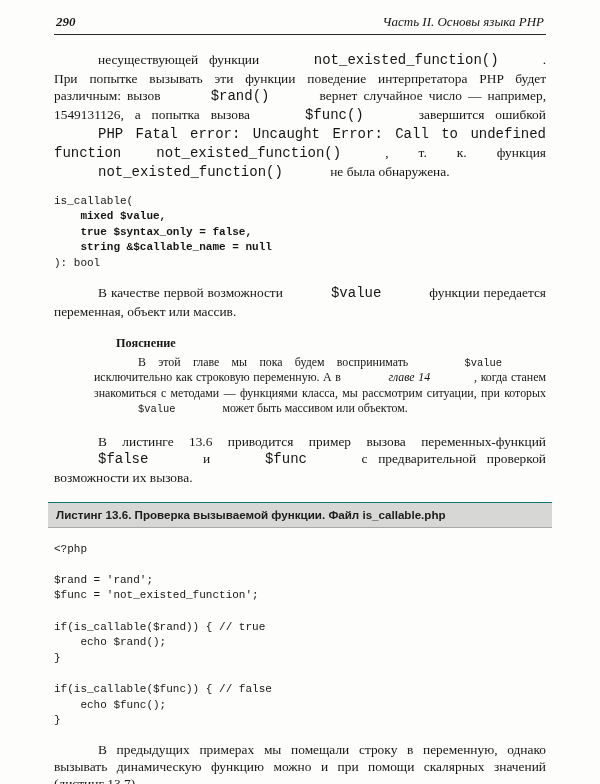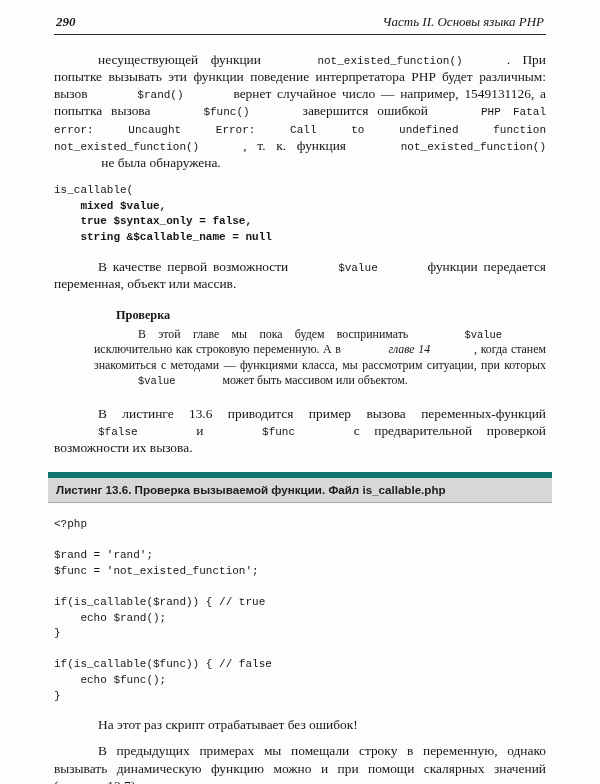--- a/index.html
+++ b/index.html
@@ -28,21 +28,21 @@
 
   .body-text {
     font-size: 13.4px;
     line-height: 1.28;
     text-align: justify;
     margin: 9px 0;
   }
   .seg { white-space: pre-wrap; margin-left: 44px; }
   .seg-code {
     font-family: "Liberation Mono", "DejaVu Sans Mono", monospace;
-    font-size: 11px;
+    font-size: 14px;
   }
   .seg-italic { font-style: italic; }
 
   .code-block {
     font-family: "Liberation Mono", "DejaVu Sans Mono", monospace;
     font-size: 11px;
     line-height: 1.42;
     margin: 12px 0 12px 0;
     white-space: pre;
   }
@@ -65,41 +65,40 @@
 
   .listing-header {
     margin: 16px -6px 14px -6px;
     padding: 4px 8px;
     font-family: "Liberation Sans", sans-serif;
     font-weight: bold;
     font-size: 11.6px;
     line-height: 1.35;
     color: #1c1c1c;
     border-bottom: 1px solid #a8a8a8;
-    border-top: 6px solid #0f766e;
+    border-top: 1px solid #0f766e;
   }
 </style>
 </head>
 <body>
 
 <div class="page">
   <div class="page-header">
     <span class="page-num">290</span>
     <span class="chapter">Часть II. Основы языка PHP</span>
   </div>
   <div class="header-rule"></div>
   <div class="page-content">
       <p class="body-text"><span class="seg seg-text">несуществующей функции </span><span class="seg seg-code">not_existed_function()</span><span class="seg seg-text">. При попытке вызывать эти функции поведение интерпретатора PHP будет различным: вызов </span><span class="seg seg-code">$rand()</span><span class="seg seg-text"> вернет случайное число — например, 1549131126, а попытка вызова </span><span class="seg seg-code">$func()</span><span class="seg seg-text"> завершится ошибкой </span><span class="seg seg-code">PHP Fatal error: Uncaught Error: Call to undefined function not_existed_function()</span><span class="seg seg-text">, т. к. функция </span><span class="seg seg-code">not_existed_function()</span><span class="seg seg-text"> не была обнаружена.</span></p>
-      <pre class="code-block"><div class="code-line">is_callable(</div><div class="code-line bold">    mixed $value,</div><div class="code-line bold">    true $syntax_only = false,</div><div class="code-line bold">    string &amp;$callable_name = null</div></pre>
+      <pre class="code-block"><div class="code-line">is_callable(</div><div class="code-line bold">    mixed $value,</div><div class="code-line bold">    true $syntax_only = false,</div><div class="code-line bold">    string &amp;$callable_name = null</div><div class="code-line">): bool</div></pre>
       <p class="body-text"><span class="seg seg-text">В качестве первой возможности </span><span class="seg seg-code">$value</span><span class="seg seg-text"> функции передается переменная, объект или массив.</span></p>
       <div class="note">
-        <div class="note-title">Проверка</div>
+        <div class="note-title">Пояснение</div>
         <div class="note-body"><span class="seg seg-text">В этой главе мы пока будем воспринимать </span><span class="seg seg-code">$value</span><span class="seg seg-text"> исключительно как строковую переменную. А в </span><span class="seg seg-italic">главе 14</span><span class="seg seg-text">, когда станем знакомиться с методами — функциями класса, мы рассмотрим ситуации, при которых </span><span class="seg seg-code">$value</span><span class="seg seg-text"> может быть массивом или объектом.</span></div>
       </div>
       <p class="body-text"><span class="seg seg-text">В листинге 13.6 приводится пример вызова переменных-функций </span><span class="seg seg-code">$false</span><span class="seg seg-text"> и </span><span class="seg seg-code">$func</span><span class="seg seg-text"> с предварительной проверкой возможности их вызова.</span></p>
       <div class="listing-header" style="background: rgb(215, 215, 213);">
         <div class="listing-line">Листинг 13.6. Проверка вызываемой функции. Файл is_callable.php</div>
       </div>
       <pre class="code-block"><div class="code-line">&lt;?php</div><div class="code-line">&nbsp;</div><div class="code-line">$rand = 'rand';</div><div class="code-line">$func = 'not_existed_function';</div><div class="code-line">&nbsp;</div><div class="code-line">if(is_callable($rand)) { // true</div><div class="code-line">    echo $rand();</div><div class="code-line">}</div><div class="code-line">&nbsp;</div><div class="code-line">if(is_callable($func)) { // false</div><div class="code-line">    echo $func();</div><div class="code-line">}</div></pre>
-      <p class="body-text"><span class="seg seg-text">На этот раз скрипт отрабатывает без ошибок!</span></p>
       <p class="body-text"><span class="seg seg-text">В предыдущих примерах мы помещали строку в переменную, однако вызывать динамическую функцию можно и при помощи скалярных значений (листинг 13.7).</span></p>
     </div>
 </div>
 
 </body></html>

